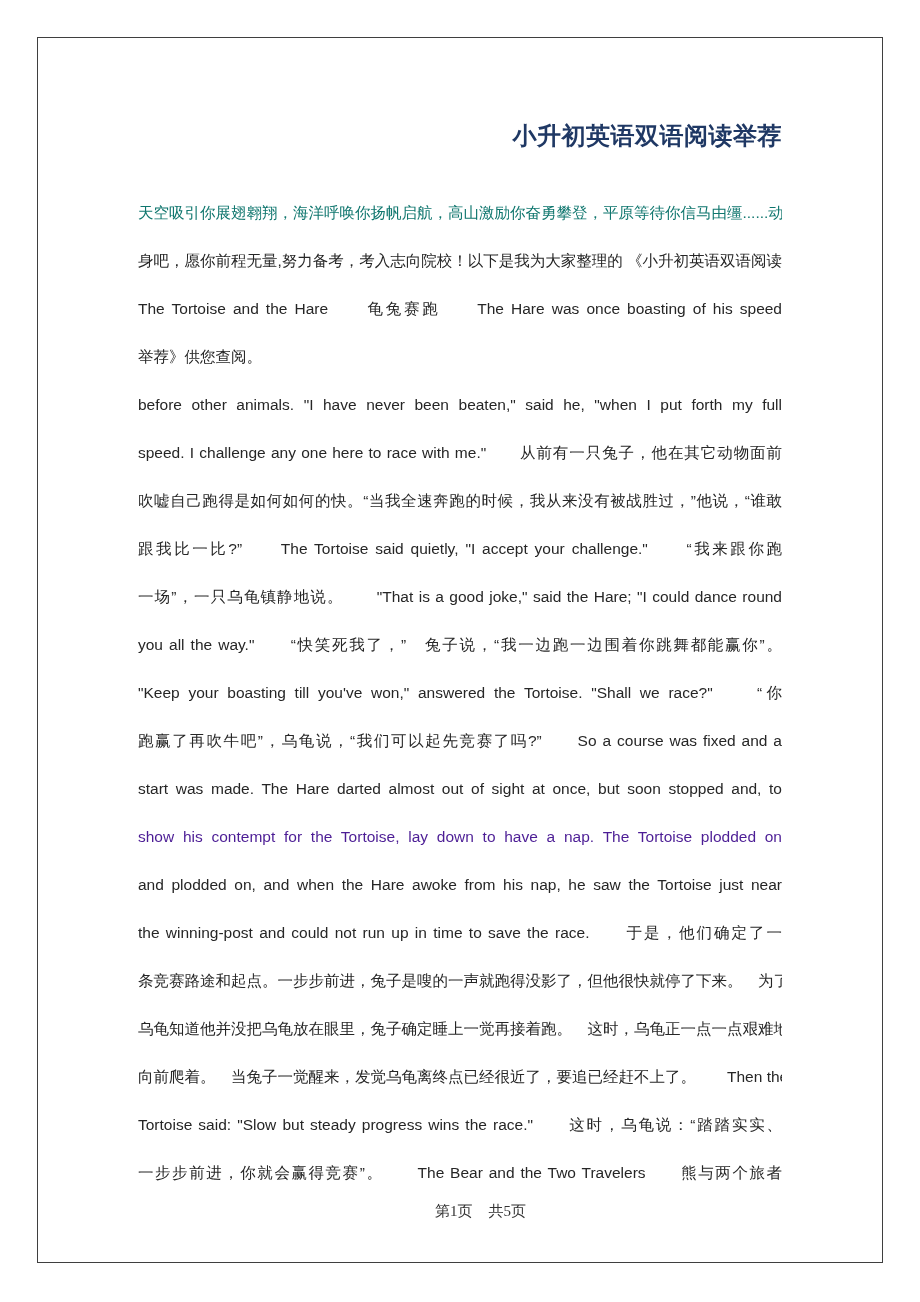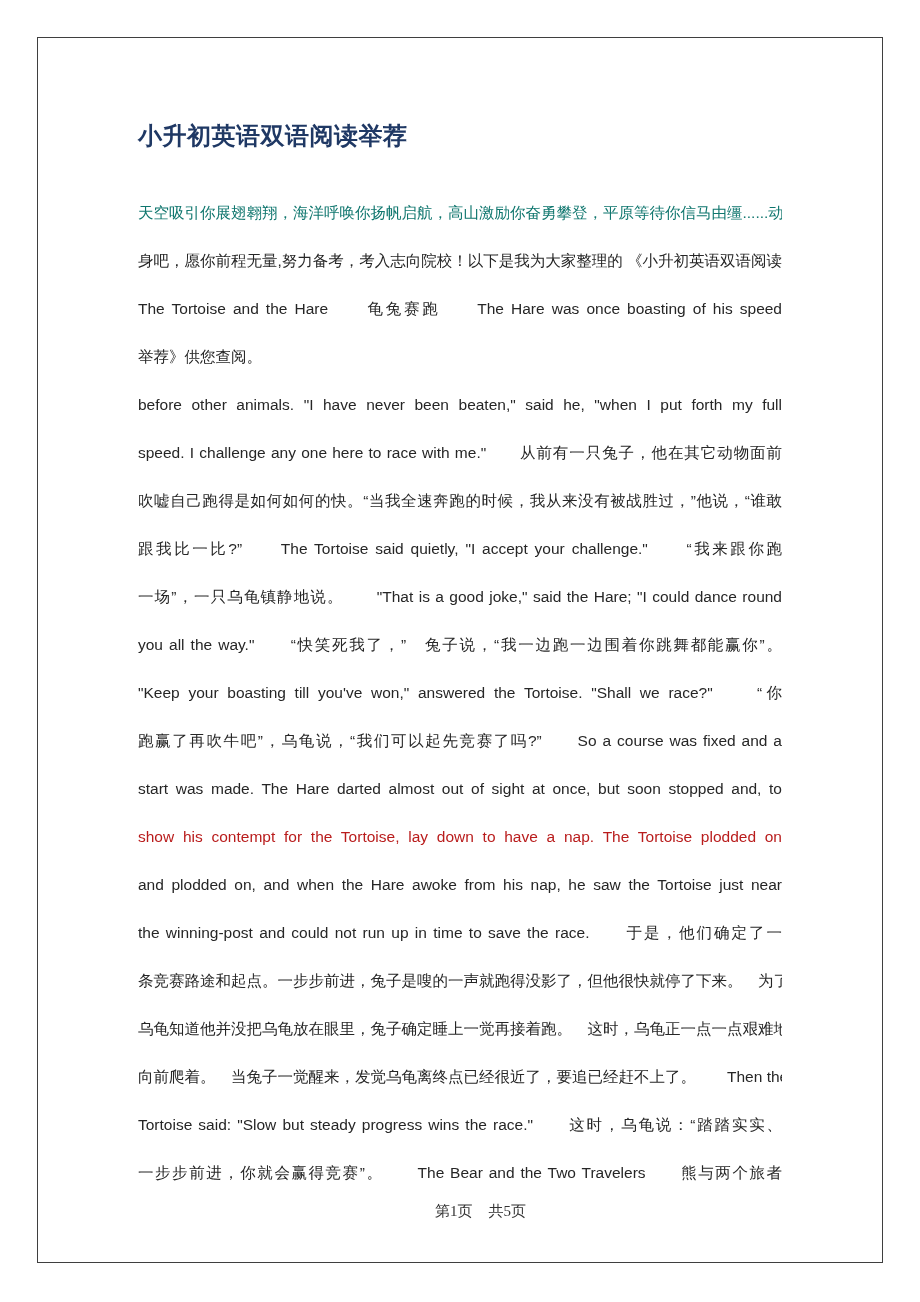--- a/index.html
+++ b/index.html
@@ -23,21 +23,21 @@
   }
   .doc-title {
     position: absolute;
     left: 138px;
     top: 118px;
     width: 644px;
     margin: 0;
     font-size: 24px;
     font-weight: 700;
     line-height: 36px;
-    text-align: left;
+    text-align: right;
     color: #1f3864;
     letter-spacing: 0.5px;
   }
   .doc-body {
     position: absolute;
     left: 138px;
     top: 189px;
     width: 644px;
   }
   .doc-line, .line-probe {
@@ -85,21 +85,21 @@
     <div class="doc-line flush-left" style="color: rgb(38, 38, 38);">举荐》供您查阅。</div>
     <div class="doc-line" style="color: rgb(38, 38, 38);">before other animals. "I have never been beaten," said he, "when I put forth my full</div>
     <div class="doc-line" style="color: rgb(38, 38, 38);">speed. I challenge any one here to race with me."　　从前有一只兔子，他在其它动物面前</div>
     <div class="doc-line" style="color: rgb(38, 38, 38);">吹嘘自己跑得是如何如何的快。“当我全速奔跑的时候，我从来没有被战胜过，”他说，“谁敢</div>
     <div class="doc-line" style="color: rgb(38, 38, 38);">跟我比一比?”　　The Tortoise said quietly, "I accept your challenge."　　“我来跟你跑</div>
     <div class="doc-line" style="color: rgb(38, 38, 38);">一场”，一只乌龟镇静地说。　　"That is a good joke," said the Hare; "I could dance round</div>
     <div class="doc-line" style="color: rgb(38, 38, 38);">you all the way."　　“快笑死我了，”　兔子说，“我一边跑一边围着你跳舞都能赢你”。</div>
     <div class="doc-line" style="color: rgb(38, 38, 38);">"Keep your boasting till you've won," answered the Tortoise. "Shall we race?"　　“你</div>
     <div class="doc-line" style="color: rgb(38, 38, 38);">跑赢了再吹牛吧”，乌龟说，“我们可以起先竞赛了吗?”　　So a course was fixed and a</div>
     <div class="doc-line" style="color: rgb(38, 38, 38);">start was made. The Hare darted almost out of sight at once, but soon stopped and, to</div>
-    <div class="doc-line" style="color: #b91c1c;">show his contempt for the Tortoise, lay down to have a nap. The Tortoise plodded on</div>
+    <div class="doc-line" style="color: #4c1d95;">show his contempt for the Tortoise, lay down to have a nap. The Tortoise plodded on</div>
     <div class="doc-line" style="color: rgb(38, 38, 38);">and plodded on, and when the Hare awoke from his nap, he saw the Tortoise just near</div>
     <div class="doc-line" style="color: rgb(38, 38, 38);">the winning-post and could not run up in time to save the race.　　于是，他们确定了一</div>
     <div class="doc-line" style="color: rgb(38, 38, 38);">条竞赛路途和起点。一步步前进，兔子是嗖的一声就跑得没影了，但他很快就停了下来。　为了让</div>
     <div class="doc-line" style="color: rgb(38, 38, 38);">乌龟知道他并没把乌龟放在眼里，兔子确定睡上一觉再接着跑。　这时，乌龟正一点一点艰难地</div>
     <div class="doc-line" style="color: rgb(38, 38, 38);">向前爬着。　当兔子一觉醒来，发觉乌龟离终点已经很近了，要追已经赶不上了。　　Then the</div>
     <div class="doc-line" style="color: rgb(38, 38, 38);">Tortoise said: "Slow but steady progress wins the race."　　这时，乌龟说：“踏踏实实、</div>
     <div class="doc-line" style="color: rgb(38, 38, 38);">一步步前进，你就会赢得竞赛”。　　The Bear and the Two Travelers　　熊与两个旅者</div>
   </div>
 
 <div class="doc-footer">

